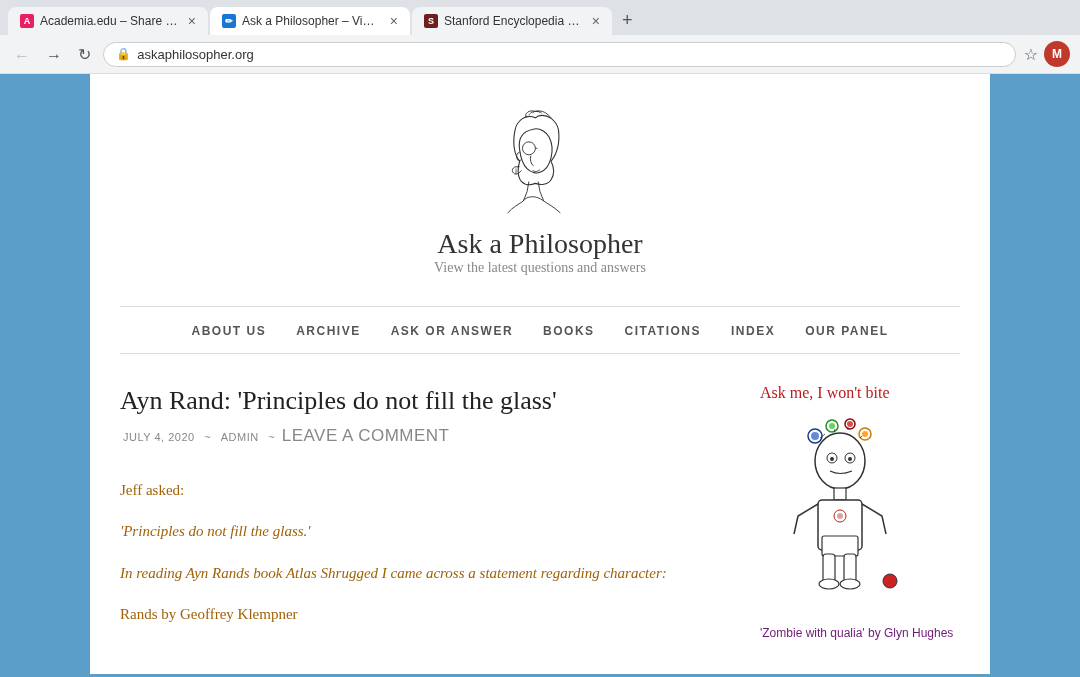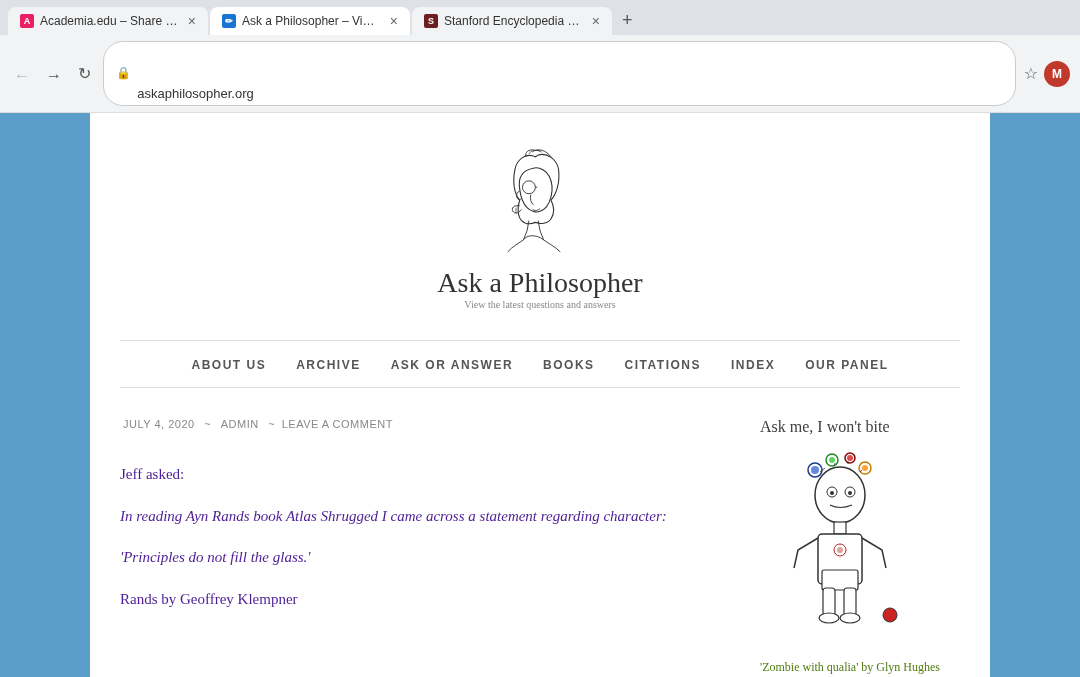--- a/index.html
+++ b/index.html
@@ -108,21 +108,20 @@
 
     .lock-icon {
       color: #555;
       font-size: 12px;
     }
 
     .address-text {
       font-family: Arial, sans-serif;
       font-size: 13px;
       color: #333;
-      margin-top: 40px;
     }
 
     .toolbar-right {
       display: flex;
       align-items: center;
       gap: 6px;
     }
 
     .star-btn, .profile-btn {
       background: none;
@@ -169,21 +168,21 @@
     }
 
     .site-title {
       font-size: 28px;
       font-weight: normal;
       color: #333;
       font-family: Georgia, serif;
     }
 
     .site-subtitle {
-      font-size: 10px;
+      font-size: 14px;
       color: #888;
       font-family: Georgia, serif;
     }
 
     
     .site-nav {
       border-top: 1px solid #ddd;
       border-bottom: 1px solid #ddd;
       padding: 14px 0;
       text-align: right;
@@ -236,51 +235,51 @@
     }
 
     .post-meta span {
       margin: 0 3px;
     }
 
     .post-body {
       font-family: Georgia, serif;
       font-size: 15px;
       line-height: 1.7;
-      color: #4c1d95;
+      color: #a16207;
       margin-top: 32px;
     }
 
     .post-body p {
       margin-bottom: 16px;
     }
 
     
     .sidebar {
       width: 200px;
       flex-shrink: 0;
     }
 
     .sidebar-widget-title {
       font-family: Georgia, serif;
       font-size: 16px;
-      color: #404040;
+      color: #b91c1c;
       margin-bottom: 14px;
       font-weight: normal;
     }
 
     .zombie-figure {
       width: 160px;
       height: 200px;
     }
 
     .zombie-caption {
-      font-family: Liberation Serif, serif;
-      font-size: 12px;
-      color: #4d7c0f;
+      font-family: Liberation Sans, sans-serif;
+      font-size: 12px;
+      color: #701a75;
       margin-top: 6px;
     }
 
     
     .philosopher-svg {
       width: 120px;
       height: 120px;
     }
   </style>
 </head>
@@ -371,37 +370,38 @@
         <li><a href="#">BOOKS</a></li>
         <li><a href="#">CITATIONS</a></li>
         <li><a href="#">INDEX</a></li>
         <li><a href="#">OUR PANEL</a></li>
       </ul>
     </nav>
 
     <div class="main-content">
 
       <div class="post-area">
+        <h2 class="post-title">Ayn Rand: 'Principles do not fill the glass'</h2>
         <div class="post-meta">
           <span>JULY 4, 2020</span>
           <span>~</span>
           <span style="cursor:pointer;">ADMIN</span>
           <span>~</span>
-          <a href="#" style="color:#888;text-decoration:none;font-size:11px;font-family:Arial,sans-serif;letter-spacing:0.5px;text-transform:uppercase;">LEAVE A COMMENT</a>
+          <a href="#" style="color:#888;text-decoration:none;font-size:17px;font-family:Arial,sans-serif;letter-spacing:0.5px;text-transform:uppercase;">LEAVE A COMMENT</a>
         </div>
 
         <div class="post-body">
           <p>
             <span>Jeff asked:</span>
           </p>
           <p>
-            <em>In reading Ayn Rands book Atlas Shrugged I came across a statement regarding character:</em>
+            <em>'Principles do not fill the glass.'</em>
           </p>
           <p>
-            <em>'Principles do not fill the glass.'</em>
+            <em>In reading Ayn Rands book Atlas Shrugged I came across a statement regarding character:</em>
           </p>
           <p>
             <span>Rands by Geoffrey Klempner</span>
           </p>
         </div>
       </div>
 
       <div class="sidebar">
         <h3 class="sidebar-widget-title">Ask me, I won't bite</h3>
 

